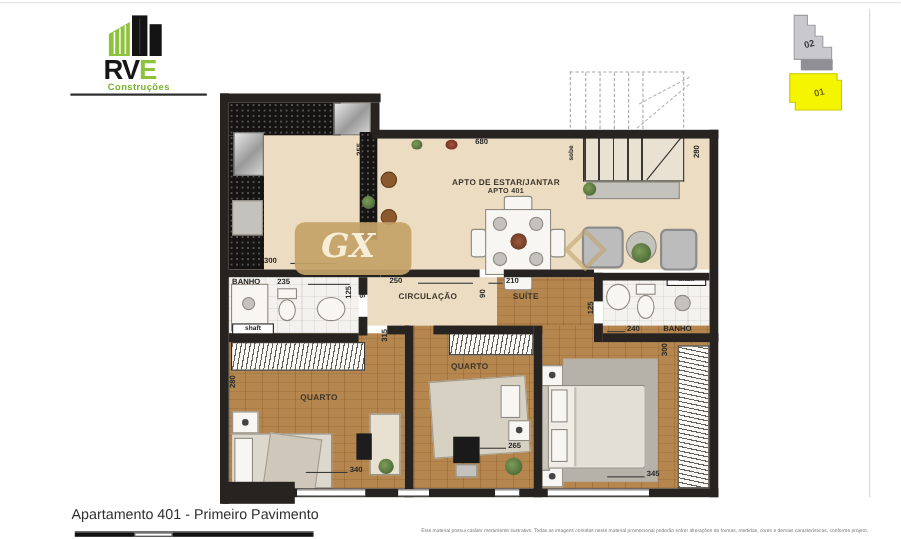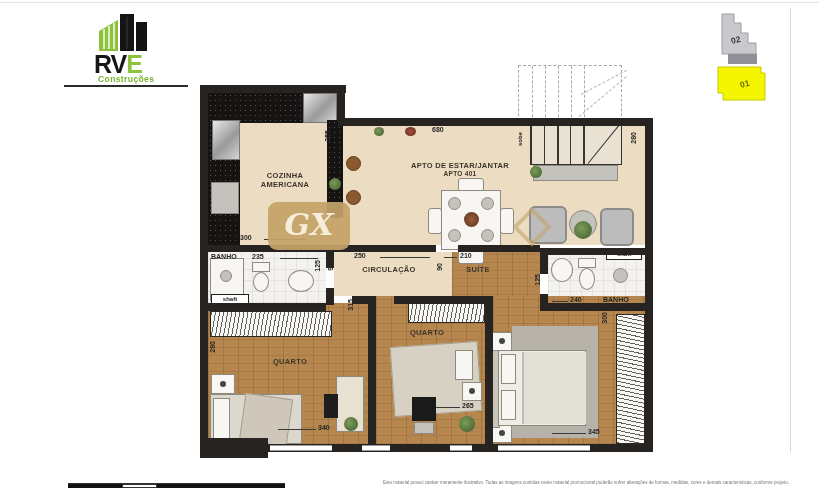--- a/index.html
+++ b/index.html
@@ -43,21 +43,21 @@
   .plant{border-radius:50%;background:radial-gradient(circle at 40% 40%,#7d9b58,#3e5d2d);}
   .round{border-radius:50%;}
   .sofa{background:#bcbcbc;border:2px solid #8b8b8b;border-radius:6px;box-sizing:border-box;}
   .dash-v{border-left:1px dashed #a9a9a9;}
   
   .stairs{background:#e9e2d2;border:1.5px solid #33302c;box-sizing:border-box;}
   .treads{background-image:repeating-linear-gradient(90deg,#3a3632 0 1.5px,transparent 1.5px 13px);}
   
   .wm-badge{background:rgba(197,163,104,.93);border-radius:9px;color:#f7eed9;
     font-family:"DejaVu Serif",serif;font-style:italic;font-weight:bold;font-size:30px;
-    text-align:center;line-height:46px;}
+    line-height:46px;padding-left:24px;}
   .wm-text{font-size:25px;font-weight:bold;color:rgba(193,164,108,.62);letter-spacing:1px;white-space:nowrap;}
   .wm-diamond{border:4px solid rgba(193,164,108,.6);transform:rotate(45deg);}
   
   .f-title{font-size:13px;color:#2f2f2f;}
   .disc{font-size:4.5px;color:#777;white-space:nowrap;}
 </style>
 </head>
 <body>
 
 <div class="canvas">
@@ -208,24 +208,20 @@
   <div class="abs wall" style="left:540px;top:248px;width:8px;height:26px;"></div>
   <div class="abs wall" style="left:540px;top:294px;width:8px;height:17px;"></div>
   <div class="abs wall" style="left:548px;top:303px;width:105px;height:8px;"></div>
   <div class="abs wall" style="left:202px;top:438px;width:66px;height:20px;"></div>
 
   <div class="abs window" style="left:270px;top:445px;width:62px;height:6px;"></div>
   <div class="abs window" style="left:362px;top:445px;width:28px;height:6px;"></div>
   <div class="abs window" style="left:450px;top:445px;width:22px;height:6px;"></div>
   <div class="abs window" style="left:498px;top:445px;width:92px;height:6px;"></div>
 
-  <div class="abs room" style="left:240px;top:171px;width:90px;line-height:9px;">
-    <div>COZINHA</div>
-    <div>AMERICANA</div>
-  </div>
   <div class="abs room" style="left:385px;top:161px;width:150px;">APTO DE ESTAR/JANTAR</div>
   <div class="abs room" style="left:385px;top:170px;width:150px;font-size:6.5px;">APTO 401</div>
   <div class="abs room" style="left:336px;top:265px;width:106px;">CIRCULAÇÃO</div>
   <div class="abs room" style="left:450px;top:265px;width:56px;">SUÍTE</div>
   <div class="abs room" style="left:250px;top:357px;width:80px;">QUARTO</div>
   <div class="abs room" style="left:392px;top:328px;width:70px;">QUARTO</div>
   <div class="abs lbl" style="left:211px;top:253px;">BANHO</div>
   <div class="abs lbl" style="left:603px;top:296px;">BANHO</div>
 
   <div class="abs vlbl" style="left:324px;top:130px;">355</div>
@@ -252,19 +248,20 @@
   <div class="abs vlbl" style="left:370px;top:299px;">315</div>
   <div class="abs vlbl" style="left:209px;top:341px;">280</div>
   <div class="abs lbl" style="left:318px;top:424px;">340</div>
   <div class="abs dimline" style="left:278px;top:429px;width:38px;"></div>
   <div class="abs lbl" style="left:462px;top:402px;">265</div>
   <div class="abs dimline" style="left:436px;top:407px;width:24px;"></div>
 
   <div class="abs wm-badge" style="left:268px;top:202px;width:82px;height:48px;">GX</div>
   <div class="abs wm-diamond" style="left:518px;top:213px;width:20px;height:20px;"></div>
 
+  <div class="abs f-title" style="left:65px;top:460px;">Apartamento 401 - Primeiro Pavimento</div>
   <div class="abs" style="left:68px;top:483px;width:217px;height:1px;background:#333;"></div>
   <div class="abs" style="left:68px;top:484px;width:54px;height:4px;background:#111;"></div>
   <div class="abs" style="left:122px;top:484px;width:35px;height:4px;background:#fff;border:1px solid #333;box-sizing:border-box;"></div>
   <div class="abs" style="left:157px;top:484px;width:128px;height:4px;background:#111;"></div>
   <div class="abs disc" style="left:383px;top:480px;width:370px;">Este material possui caráter meramente ilustrativo. Todas as imagens contidas neste material promocional poderão sofrer alterações de formas, medidas, cores e demais características, conforme projeto.</div>
 
 </div>
 
 </body></html>

